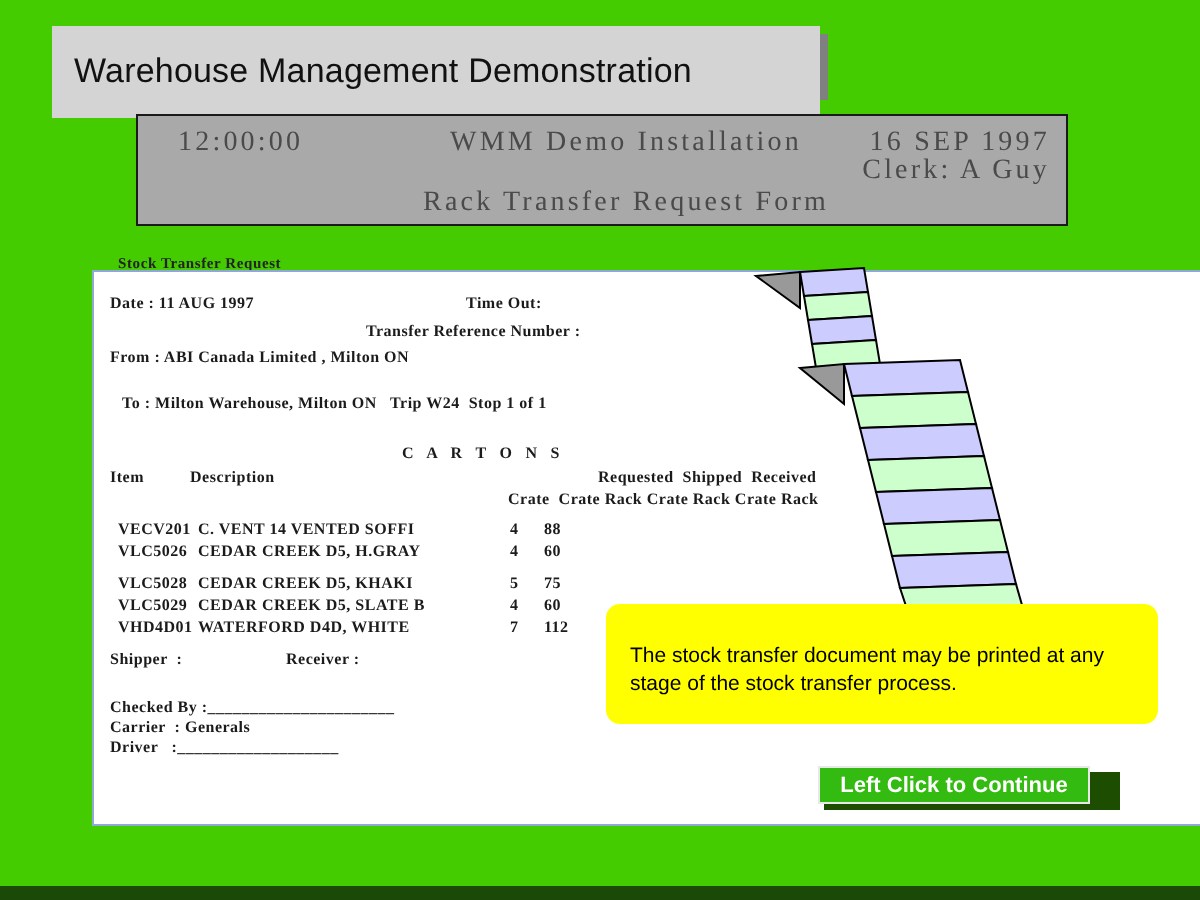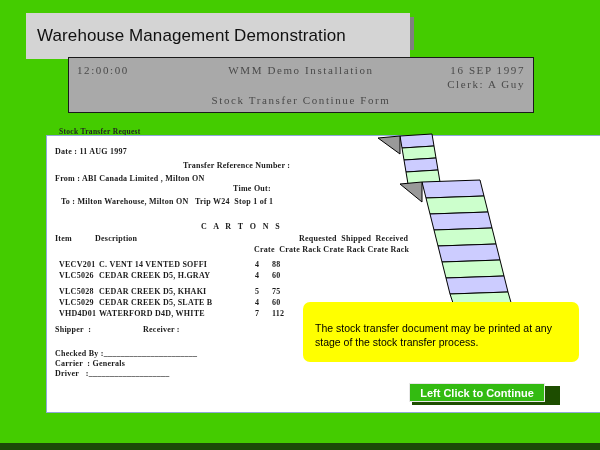--- a/index.html
+++ b/index.html
@@ -48,23 +48,24 @@
     left: 68px; top: 57px;
     width: 466px; height: 56px;
     background: #a9a9a9;
     border: 1px solid #1a1a1a;
     box-sizing: border-box;
     font-family: "Liberation Serif", serif;
     color: #4a4a4a;
   }
   .term-row {
     position: absolute;
-    font-size: 11px;
+    font-size: 14px;
     letter-spacing: 1.6px;
     white-space: nowrap;
+    margin-left: 12px;
   }
   #term-time   { left: 8px;  top: 6px; }
   #term-inst   { left: 50%;  top: 6px; transform: translateX(-50%); }
   #term-date   { right: 8px; top: 6px; }
   #term-clerk  { right: 8px; top: 20px; }
   #term-form   { left: 50%;  top: 36px; transform: translateX(-50%); }
   #terminal-shadow {
     position: absolute;
     left: 72px; top: 61px;
     width: 466px; height: 56px;
@@ -100,21 +101,21 @@
     position: absolute;
     font-size: 8px;
     white-space: pre;
     letter-spacing: 0.25px;
     line-height: 1;
   }
   .dl-b { font-weight: bold; }
 
   
   #d-date    { left: 8px;   top: 12px; }
-  #d-timeout { left: 186px; top: 12px; margin-top: 37px; }
+  #d-timeout { left: 186px; top: 12px; }
   #d-refnum  { left: 136px; top: 26px; }
   #d-from    { left: 8px;   top: 39px; }
   #d-to      { left: 14px;  top: 62px; }
 
   #d-cartons { left: 154px; top: 87px; letter-spacing: 2.4px; }
   #d-item    { left: 8px;   top: 99px; }
   #d-desc    { left: 48px;  top: 99px; }
   #d-rsr     { left: 252px; top: 99px; }
   #d-crates  { left: 207px; top: 110px; }
 
@@ -218,21 +219,21 @@
   <div id="title-box">
     <span id="title-text">Warehouse Management Demonstration</span>
   </div>
 
   <div id="terminal-shadow"></div>
   <div id="terminal">
     <div class="term-row" id="term-time">12:00:00</div>
     <div class="term-row" id="term-inst">WMM Demo  Installation</div>
     <div class="term-row" id="term-date">16 SEP 1997</div>
     <div class="term-row" id="term-clerk">Clerk:  A Guy</div>
-    <div class="term-row" id="term-form">Stock Transfer Continue Form</div>
+    <div class="term-row" id="term-form">Rack Transfer Request Form</div>
   </div>
 
   <div id="doc-caption">Stock Transfer Request</div>
 
   <div id="document">
     <div class="dl dl-b" id="d-date">Date : 11 AUG 1997</div>
     <div class="dl dl-b" id="d-timeout">Time Out:</div>
     <div class="dl dl-b" id="d-refnum">Transfer Reference Number :</div>
     <div class="dl dl-b" id="d-from">From : ABI Canada Limited , Milton ON</div>
     <div class="dl dl-b" id="d-to">To : Milton Warehouse, Milton ON   Trip W24  Stop 1 of 1</div>

